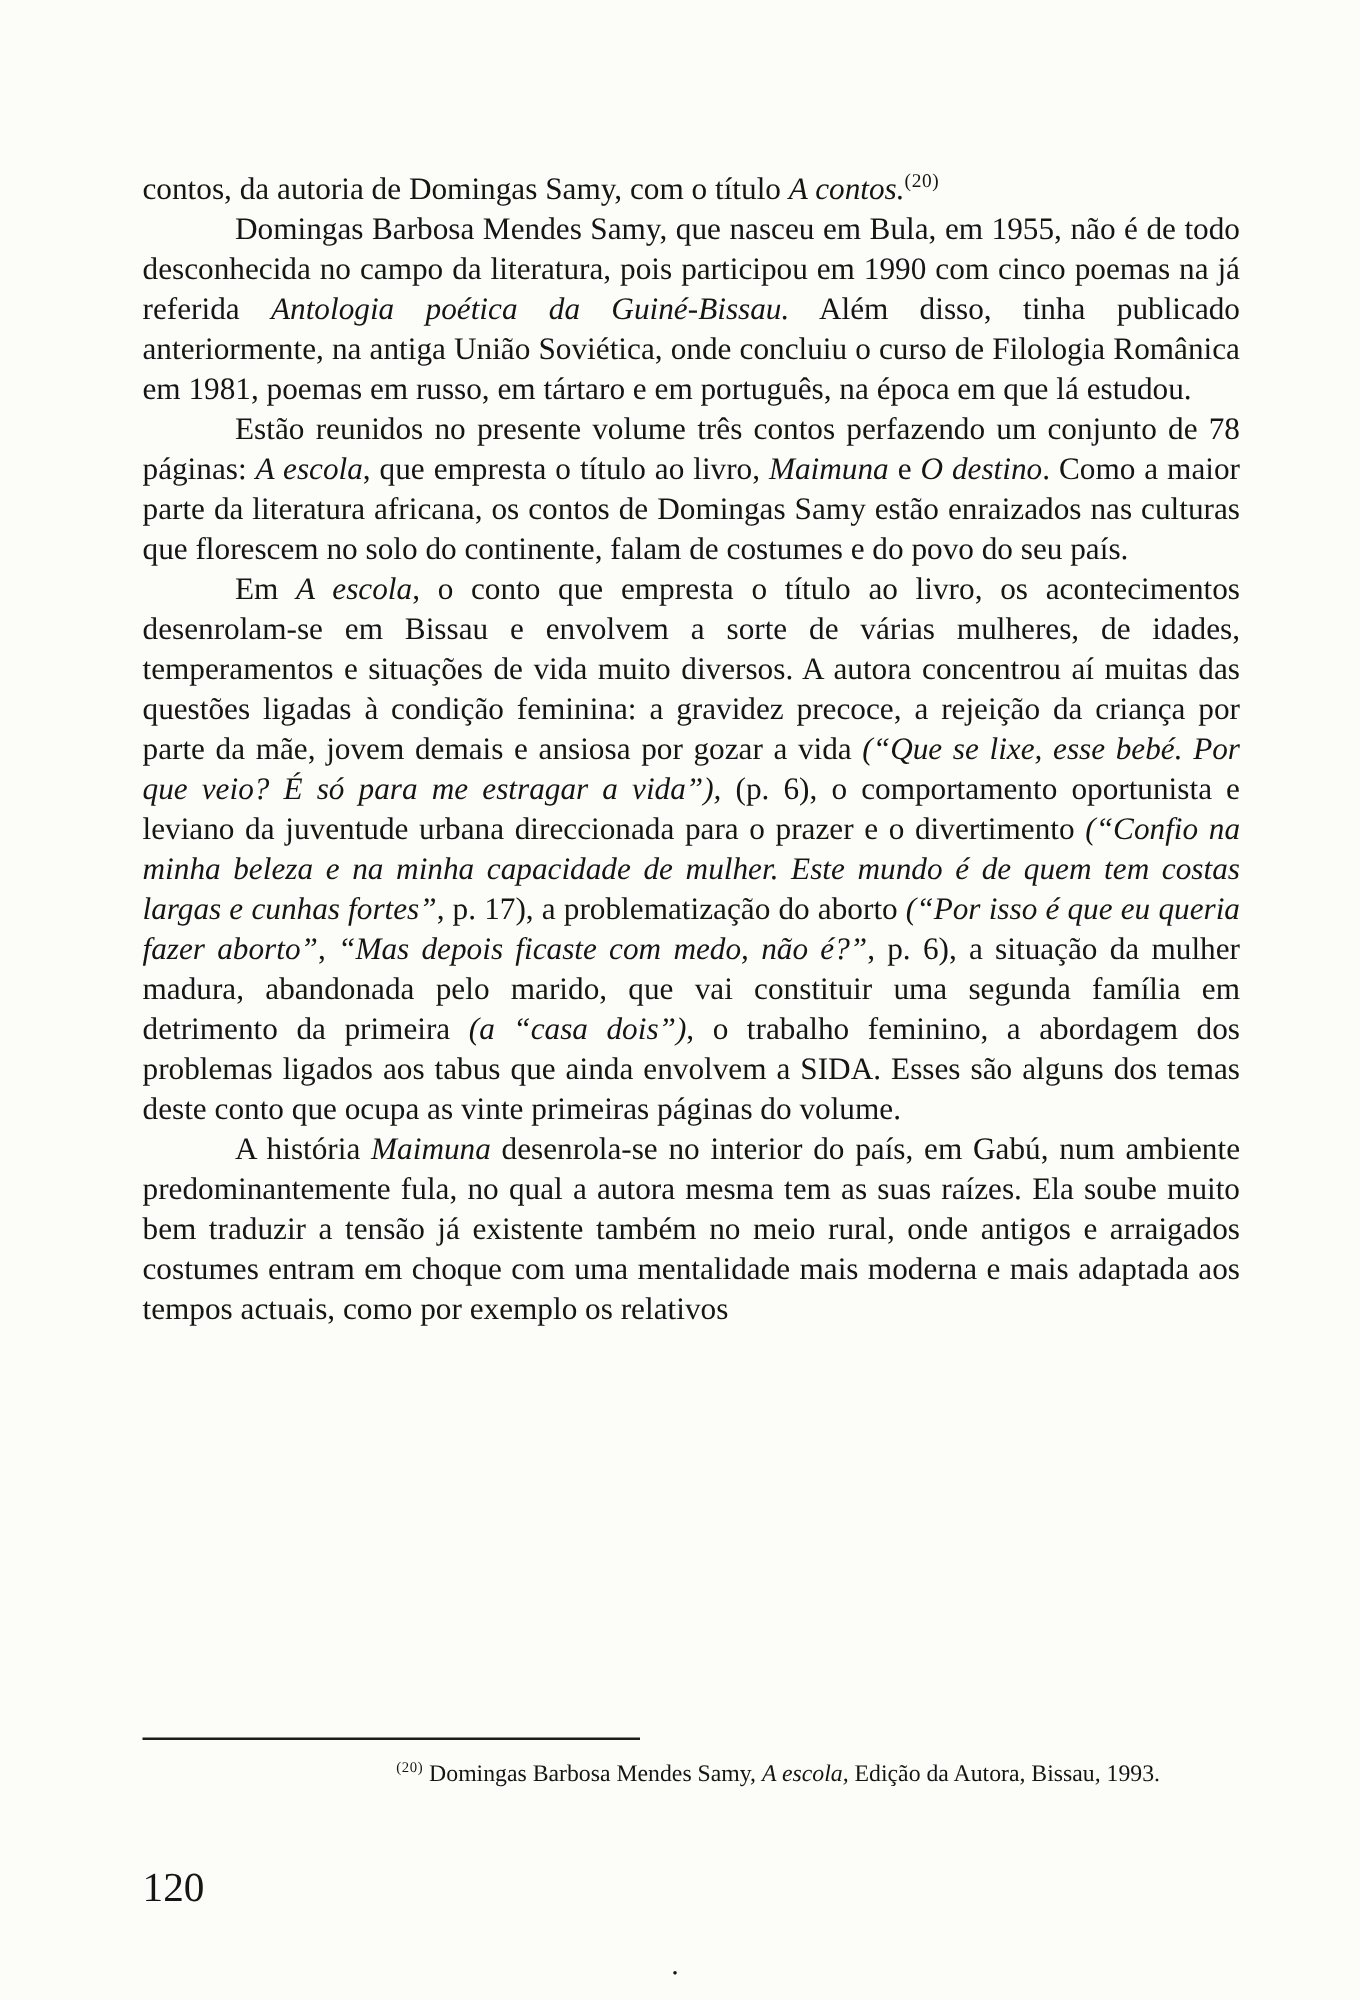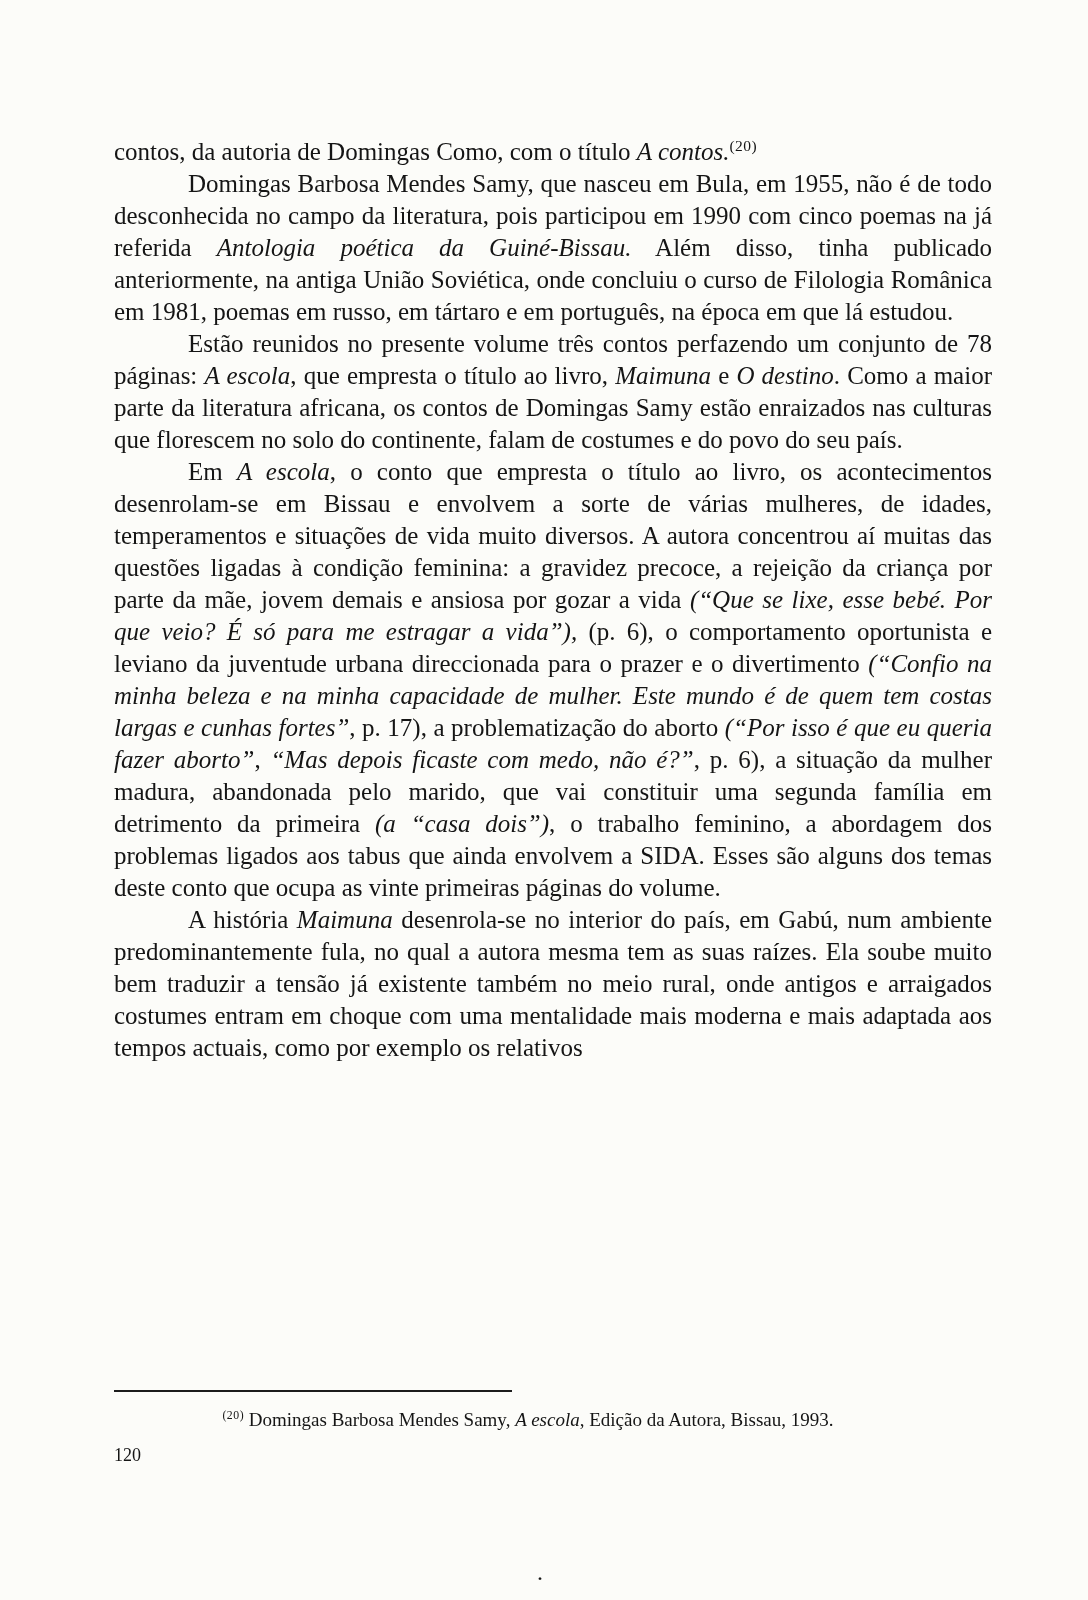--- a/index.html
+++ b/index.html
@@ -48,44 +48,44 @@
     height: 0;
     border-top: 2px solid #1c1c1c;
   }
   .footnote {
     position: absolute;
     left: 128px;
     top: 1408px;
     width: 800px;
     font-size: 19px;
     line-height: 24px;
-    text-align: center;
+    text-align: right;
   }
   .page-number {
     position: absolute;
     left: 114px;
-    top: 1440px;
-    font-size: 18px;
+    top: 1496px;
+    font-size: 33px;
     line-height: 30px;
   }
   .stray-mark {
     position: absolute;
     left: 537px;
     top: 1560px;
     font-size: 24px;
     line-height: 24px;
   }
   .italic { font-style: italic; }
 </style>
 </head>
 <body>
 
 <div class="page">
   <div class="body-text" id="body-text">
-      <p><span>contos, da autoria de Domingas Como, com o título </span><span class="italic">A contos.</span><sup>(20)</sup></p>
+      <p><span>contos, da autoria de Domingas Samy, com o título </span><span class="italic">A contos.</span><sup>(20)</sup></p>
       <p class="indent"><span>Domingas Barbosa Mendes Samy, que nasceu em Bula, em 1955, não é de todo desconhecida no campo da literatura, pois participou em 1990 com cinco poemas na já referida </span><span class="italic">Antologia poética da Guiné-Bissau.</span><span> Além disso, tinha publicado anteriormente, na antiga União Soviética, onde concluiu o curso de Filologia Românica em 1981, poemas em russo, em tártaro e em português, na época em que lá estudou.</span></p>
       <p class="indent"><span>Estão reunidos no presente volume três contos perfazendo um conjunto de 78 páginas: </span><span class="italic">A escola</span><span>, que empresta o título ao livro, </span><span class="italic">Maimuna</span><span> e </span><span class="italic">O destino</span><span>. Como a maior parte da literatura africana, os contos de Domingas Samy estão enraizados nas culturas que florescem no solo do continente, falam de costumes e do povo do seu país.</span></p>
       <p class="indent"><span>Em </span><span class="italic">A escola</span><span>, o conto que empresta o título ao livro, os acontecimentos desenrolam-se em Bissau e envolvem a sorte de várias mulheres, de idades, temperamentos e situações de vida muito diversos. A autora concentrou aí muitas das questões ligadas à condição feminina: a gravidez precoce, a rejeição da criança por parte da mãe, jovem demais e ansiosa por gozar a vida </span><span class="italic">(“Que se lixe, esse bebé. Por que veio? É só para me estragar a vida”),</span><span> (p. 6), o comportamento oportunista e leviano da juventude urbana direccionada para o prazer e o divertimento </span><span class="italic">(“Confio na minha beleza e na minha capacidade de mulher. Este mundo é de quem tem costas largas e cunhas fortes”</span><span>, p. 17), a problematização do aborto </span><span class="italic">(“Por isso é que eu queria fazer aborto”</span><span>, </span><span class="italic">“Mas depois ficaste com medo, não é?”</span><span>, p. 6), a situação da mulher madura, abandonada pelo marido, que vai constituir uma segunda família em detrimento da primeira </span><span class="italic">(a “casa dois”)</span><span>, o trabalho feminino, a abordagem dos problemas ligados aos tabus que ainda envolvem a SIDA. Esses são alguns dos temas deste conto que ocupa as vinte primeiras páginas do volume.</span></p>
       <p class="indent"><span>A história </span><span class="italic">Maimuna</span><span> desenrola-se no interior do país, em Gabú, num ambiente predominantemente fula, no qual a autora mesma tem as suas raízes. Ela soube muito bem traduzir a tensão já existente também no meio rural, onde antigos e arraigados costumes entram em choque com uma mentalidade mais moderna e mais adaptada aos tempos actuais, como por exemplo os relativos</span></p>
     </div>
   <div class="footnote-sep"></div>
   <div class="footnote" id="footnote"><sup>(20)</sup><span> Domingas Barbosa Mendes Samy, </span><span class="italic">A escola</span><span>, Edição da Autora, Bissau, 1993.</span></div>
   <div class="page-number">120</div>
   <div class="stray-mark">.</div>
 </div>

